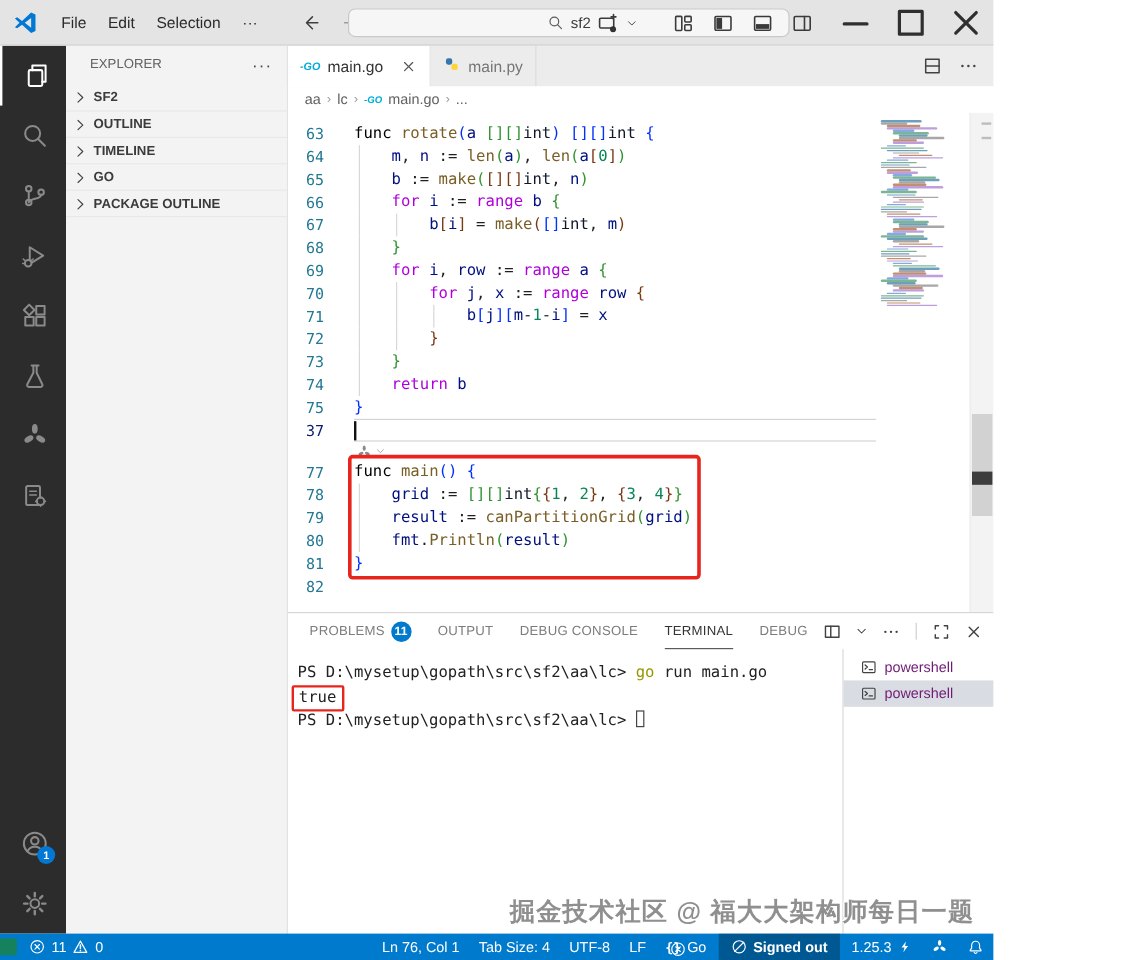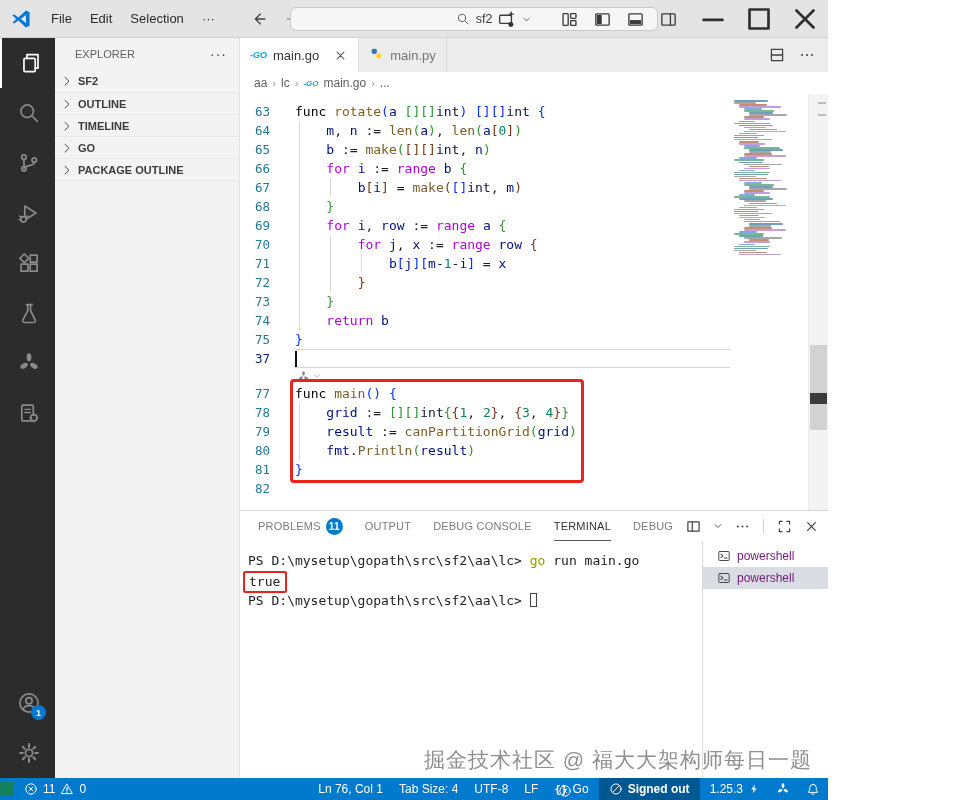--- a/index.html
+++ b/index.html
@@ -97,21 +97,21 @@
   .statusbar { position:absolute; left:0; right:0; bottom:0; height:22px; background:#007acc; color:#fff; display:flex; align-items:center; font-size:12px; }
   .sb-remote { width:35px; height:22px; background:#16825d; display:flex; align-items:center; justify-content:center; }
   .sb-left { display:flex; align-items:center; gap:5px; padding-left:10px; }
   .sb-right { margin-left:auto; display:flex; align-items:center; height:22px; }
   .sbi { display:flex; align-items:center; gap:5px; padding:0 8px; height:22px; }
   .sbi.dark { background:rgba(0,0,0,.28); margin:0 2px; padding:0 10px;font-weight:bold; }
   .statusbar .icon { width:14px; height:14px; }
   .brace-wrap { position:relative; font-family:"DejaVu Sans Mono", monospace; font-size:11px; font-weight:700; }
   .brace-dot { position:absolute; right:-4px; bottom:-2px; width:7px; height:7px; }
 
-  .watermark { position:absolute; right:16px; top:746px; font-size:21px; font-weight:400; color:#8f8f8f; letter-spacing:1px; text-shadow:1px 1px 0 #ffffff, -1px -1px 0 #fdfdfd; z-index:40; pointer-events:none; white-space:nowrap; }
+  .watermark { position:absolute; right:16px; top:746px; font-size:21px; font-weight:700; color:#8f8f8f; letter-spacing:1px; text-shadow:1px 1px 0 #ffffff, -1px -1px 0 #fdfdfd; z-index:40; pointer-events:none; white-space:nowrap; }
 
   .icon { display:inline-flex; }
   .icon svg { width:100%; height:100%; }
 </style>
 </head>
 <body>
 
 <div class="app">
 
   <div class="titlebar">

